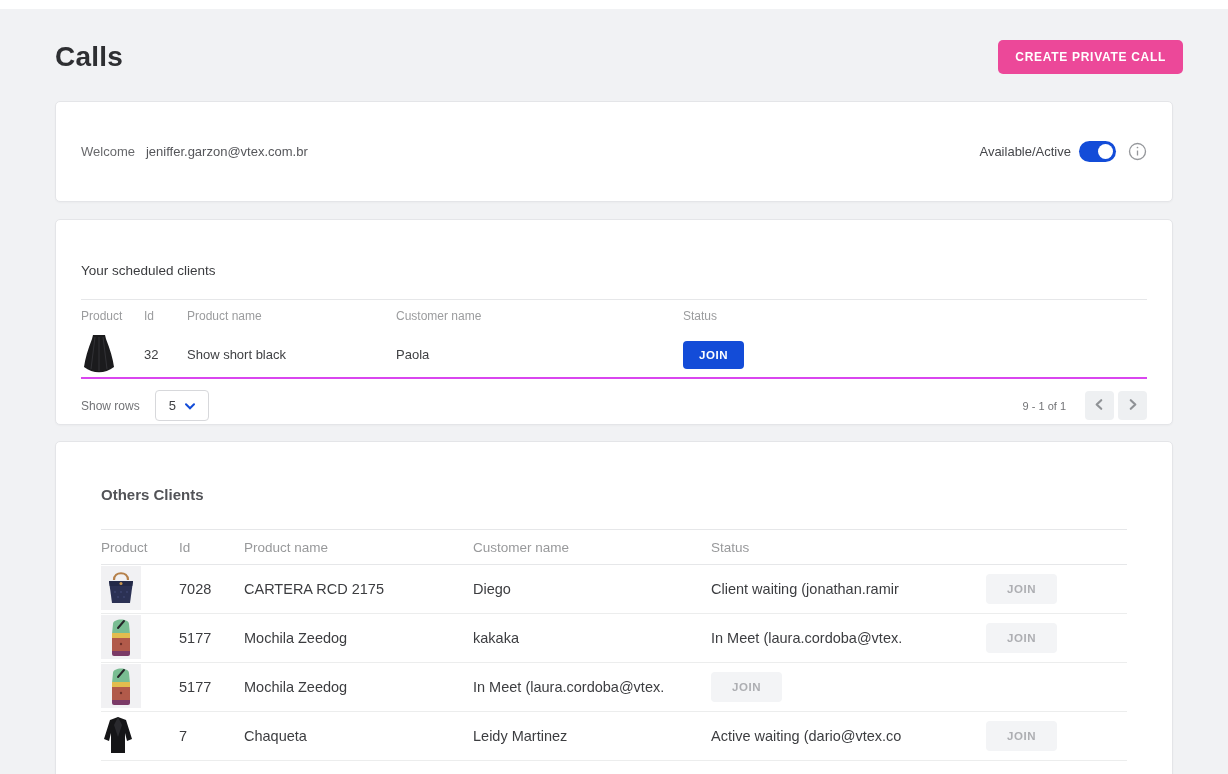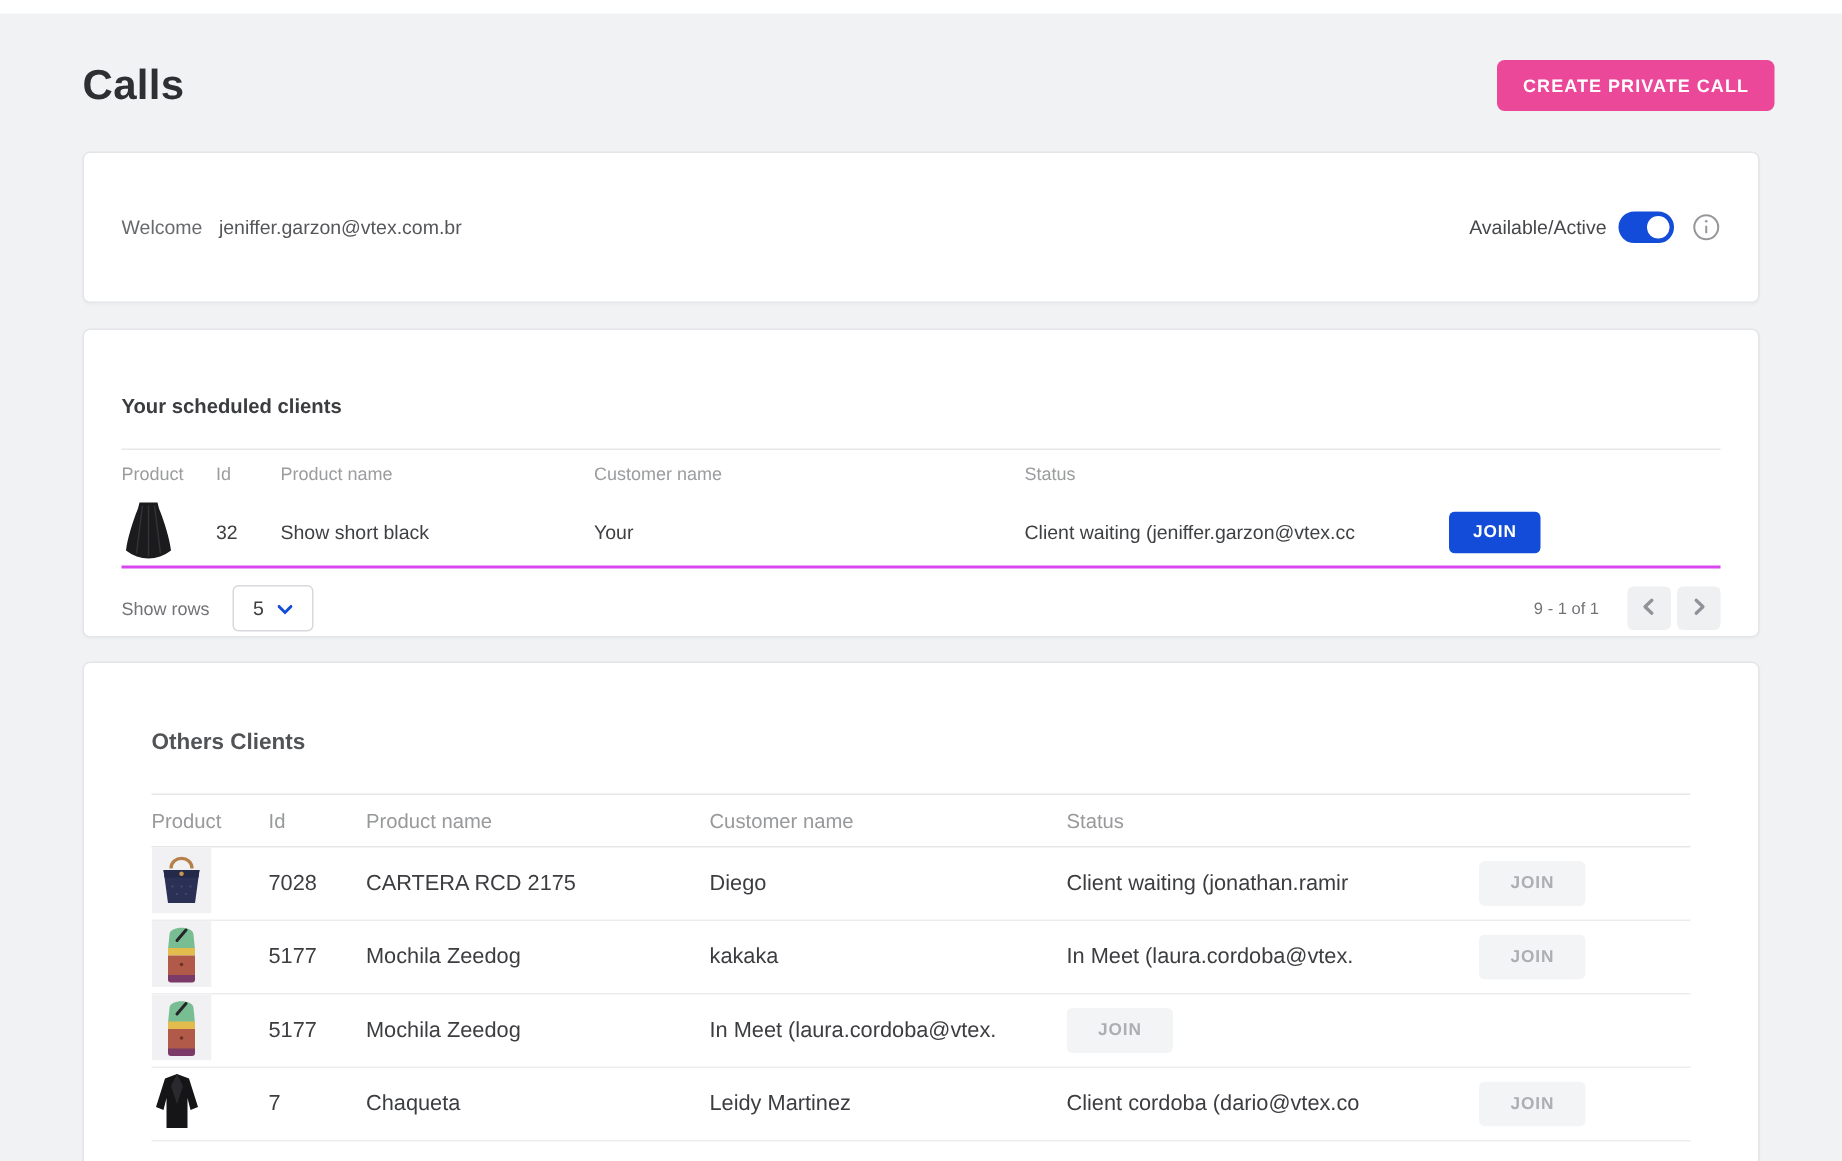--- a/index.html
+++ b/index.html
@@ -46,21 +46,21 @@
   }
   .toggle .knob {
     width: 15px; height: 15px; border-radius: 50%; background: #fff;
     position: absolute; top: 3px; right: 3px;
   }
   .info-btn { background: none; border: none; cursor: pointer; display: flex; align-items: center; }
 
   
   .scheduled-card { padding: 0 25px; margin-bottom: 16px; }
   .scheduled-card h2 {
-    font-size: 13.5px; font-weight: 700; color: #3b3c3f; margin: 43px 0 21px;
+    font-size: 13.5px; font-weight: 400; color: #3b3c3f; margin: 43px 0 21px;
   }
   .others-card { padding: 0 45px 60px; }
   .others-card h2 {
     font-size: 15px; font-weight: 700; color: #525357; margin: 44px 0 26px;
   }
 
   .thead, .trow { display: grid; align-items: center; }
   .t2 .thead, .t2 .trow { grid-template-columns: 63px 43px 209px 287px 283px 1fr; }
   .t3 .thead, .t3 .trow { grid-template-columns: 78px 65px 229px 238px 275px 1fr; }
 
@@ -146,24 +146,21 @@
       <div id="scheduled-body">
           <div class="trow">
             <div class="td product"><span class="thumb">
                 <svg width="36" height="40" viewBox="0 0 36 40">
                   <path d="M12 2 L24 2 L25 6 C29 16 32 26 33 34 C24 41 12 41 3 34 C4 26 7 16 11 6 Z" fill="#1b1b1d"></path>
                   <path d="M14 4 L10 36 M18 4 L18 38 M22 4 L26 36" stroke="#323236" stroke-width="1" fill="none"></path>
                 </svg>
               </span></div>
             <div class="td">32</div>
             <div class="td">Show short black</div>
-            <div class="td">Your</div>
-            <div class="td status">
-              <span>Client waiting (jeniffer.garzon@vtex.cc</span>
-            </div>
+            <div class="td">Paola</div>
             <div class="td join">
               <button class="join-btn primary">JOIN</button>
             </div>
           </div>
         </div>
     </div>
     <div class="table-footer">
       <div class="footer-left">
         <span>Show rows</span>
         <button class="rows-select">
@@ -280,21 +277,21 @@
             <div class="td product"><span class="thumb">
                 <svg width="34" height="40" viewBox="0 0 34 40">
                   <path d="M17 2 L9 5 L3 24 L8 26 L10 18 L10 38 L24 38 L24 18 L26 26 L31 24 L25 5 Z" fill="#151517"></path>
                   <path d="M17 2 L13 10 L17 22 L21 10 Z" fill="#2a2a2e"></path>
                 </svg>
               </span></div>
             <div class="td">7</div>
             <div class="td">Chaqueta</div>
             <div class="td">Leidy Martinez</div>
             <div class="td status">
-              <span>Client cordoba (dario@vtex.co</span>
+              <span>Active waiting (dario@vtex.co</span>
             </div>
             <div class="td join">
               <button class="join-btn disabled">JOIN</button>
             </div>
           </div>
         </div>
     </div>
   </section>
 
 </div>

